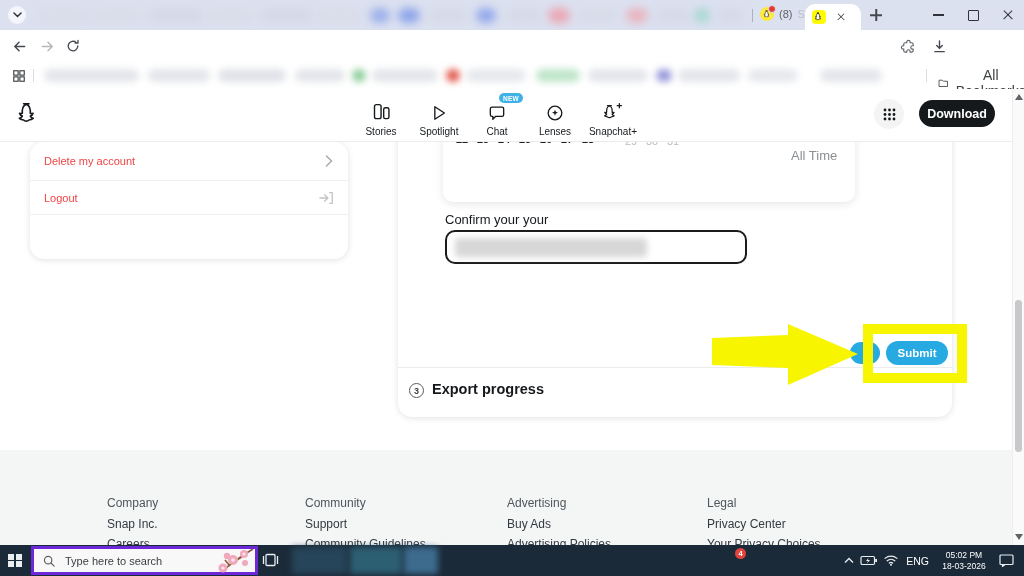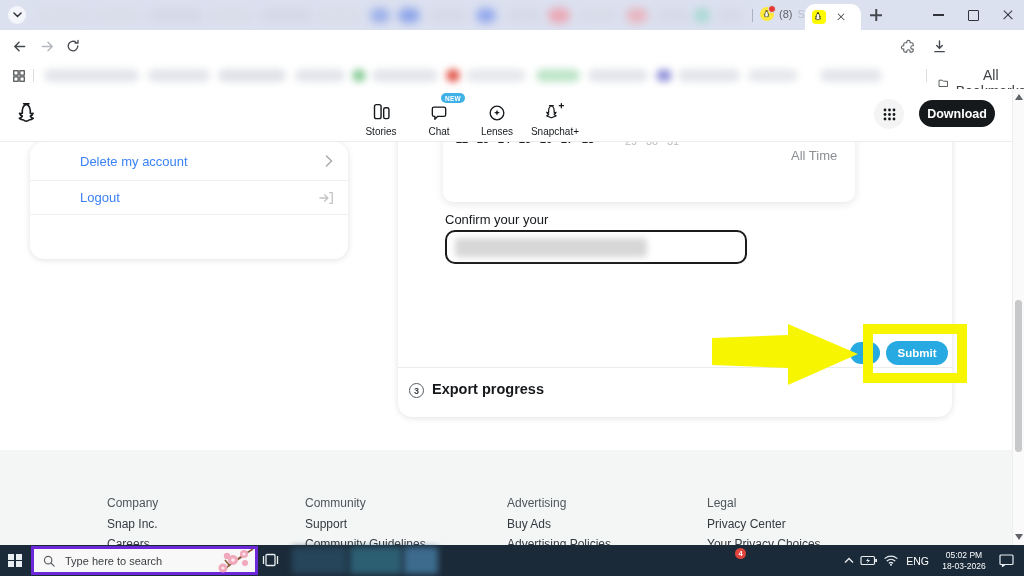--- a/index.html
+++ b/index.html
@@ -78,21 +78,21 @@
                display:flex;align-items:center;justify-content:center;}
   .dl-btn{position:absolute;left:919px;top:11px;width:76px;height:27px;border-radius:14px;background:#16191c;
           color:#fff;font-size:12.5px;font-weight:bold;display:flex;align-items:center;justify-content:center;}
 
   
   .page{position:absolute;left:0;top:89px;width:1024px;height:456px;background:#fff;}
   .footer-band{position:absolute;left:0;top:361px;width:1024px;height:95px;background:#f4f5f5;}
   .card{background:#fff;border-radius:14px;box-shadow:0 1px 6px rgba(0,0,0,.12);}
   .side-card{position:absolute;left:30px;top:53px;width:318px;height:117px;}
   .side-row{display:flex;align-items:center;justify-content:space-between;padding:0 14px;border-bottom:1px solid #f0f0f0;}
-  .side-row span{font-size:13px;color:#3b82f6;margin-left:36px;}
+  .side-row span{font-size:11px;color:#ef4444;}
   .main-card{position:absolute;left:398px;top:31px;width:554px;height:297px;z-index:1;}
   .cal-card{position:absolute;left:45px;top:-16px;width:412px;height:98px;background:#fff;border-radius:10px;
             box-shadow:0 2px 8px rgba(0,0,0,.10);}
   .day{position:absolute;top:29px;width:16px;text-align:center;font-size:11px;font-weight:600;color:#1b1f23;}
   .day.off{color:#b9bdc1;font-weight:400;}
   .alltime{position:absolute;left:348px;top:44px;font-size:13px;color:#8a8f94;}
   .email-label{position:absolute;left:47px;top:92px;font-size:13px;color:#16191c;}
   .email-input{position:absolute;left:47px;top:110px;width:302px;height:34px;border:2px solid #1b1b1b;border-radius:10px;
                box-sizing:border-box;background:#fff;}
   .email-blur{position:absolute;left:8px;top:6px;width:192px;height:19px;background:#d7d7d7;border-radius:3px;filter:blur(3px);}
@@ -389,20 +389,28 @@
           <svg width="21" height="21" viewBox="0 0 24 24">
               <g fill="none" stroke="#16191c" stroke-width="1.6">
                 <rect x="4" y="3" width="7.5" height="16" rx="2.2"></rect>
                 <rect x="14.5" y="6.5" width="6" height="12.5" rx="2"></rect>
               </g>
             </svg>
         </span>
         <span class="nl">Stories</span>
       </div>
       <div class="nav-item">
+        <span class="ni">
+          <svg width="20" height="20" viewBox="0 0 24 24">
+              <path d="M7 4.5l11.5 7.5L7 19.5z" fill="none" stroke="#16191c" stroke-width="1.6" stroke-linejoin="round"></path>
+            </svg>
+        </span>
+        <span class="nl">Spotlight</span>
+      </div>
+      <div class="nav-item">
         <span class="new-badge">NEW</span>
         <span class="ni">
           <svg width="20" height="20" viewBox="0 0 24 24">
               <path d="M6 5h12a2 2 0 0 1 2 2v7a2 2 0 0 1-2 2h-7.5L7 19.5V16H6a2 2 0 0 1-2-2V7a2 2 0 0 1 2-2z" fill="none" stroke="#16191c" stroke-width="1.6" stroke-linejoin="round"></path>
             </svg>
         </span>
         <span class="nl">Chat</span>
       </div>
       <div class="nav-item">
         <span class="ni">

